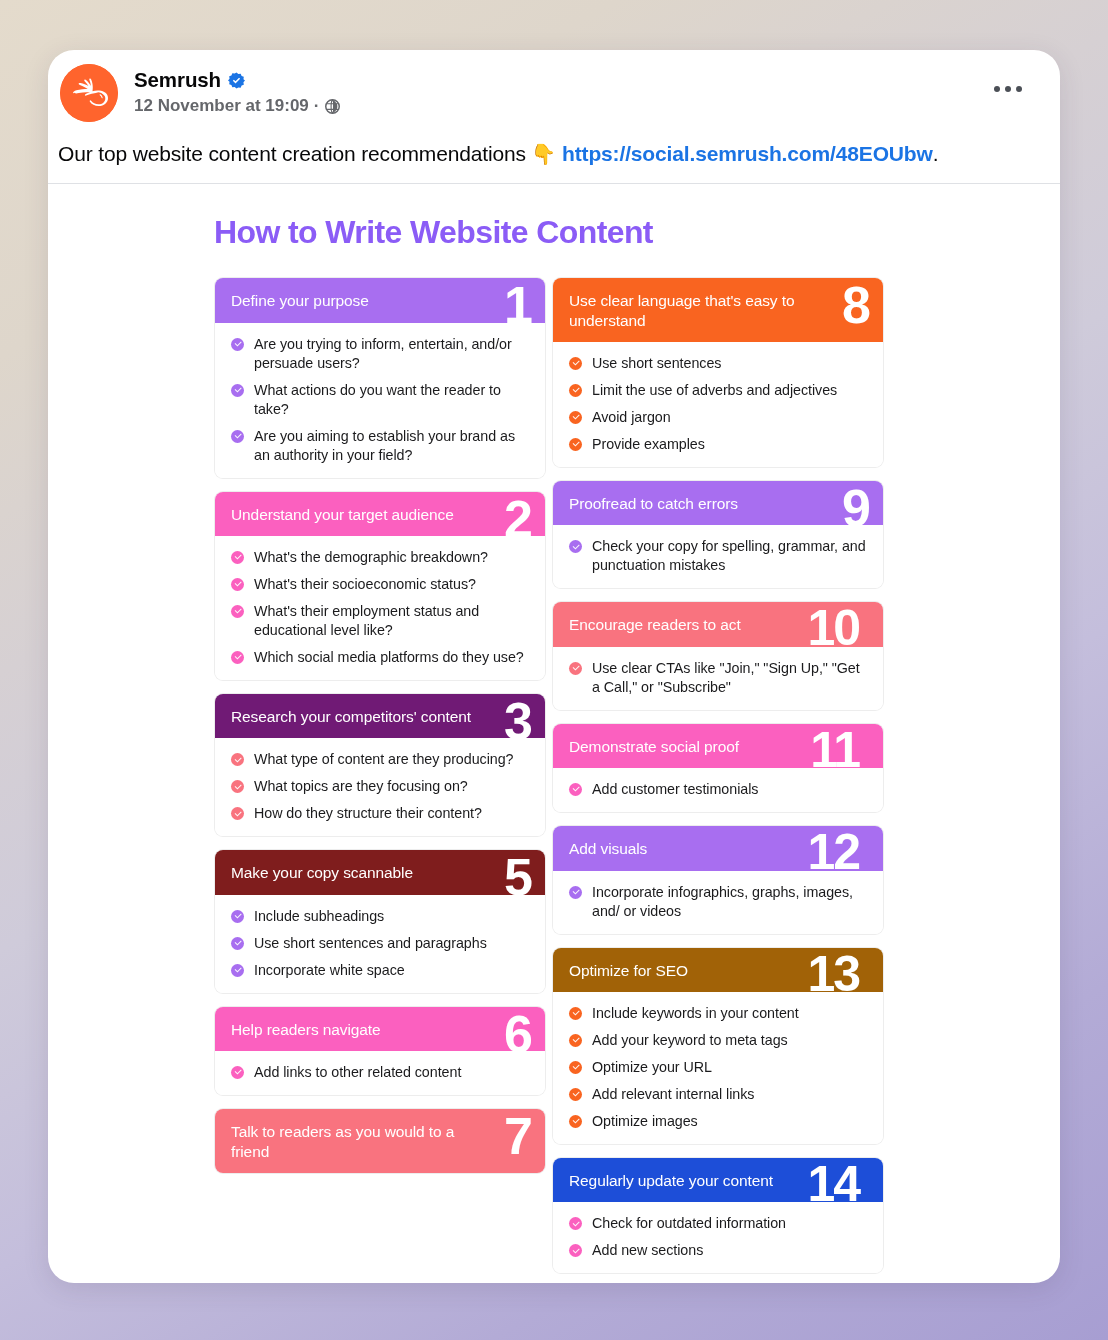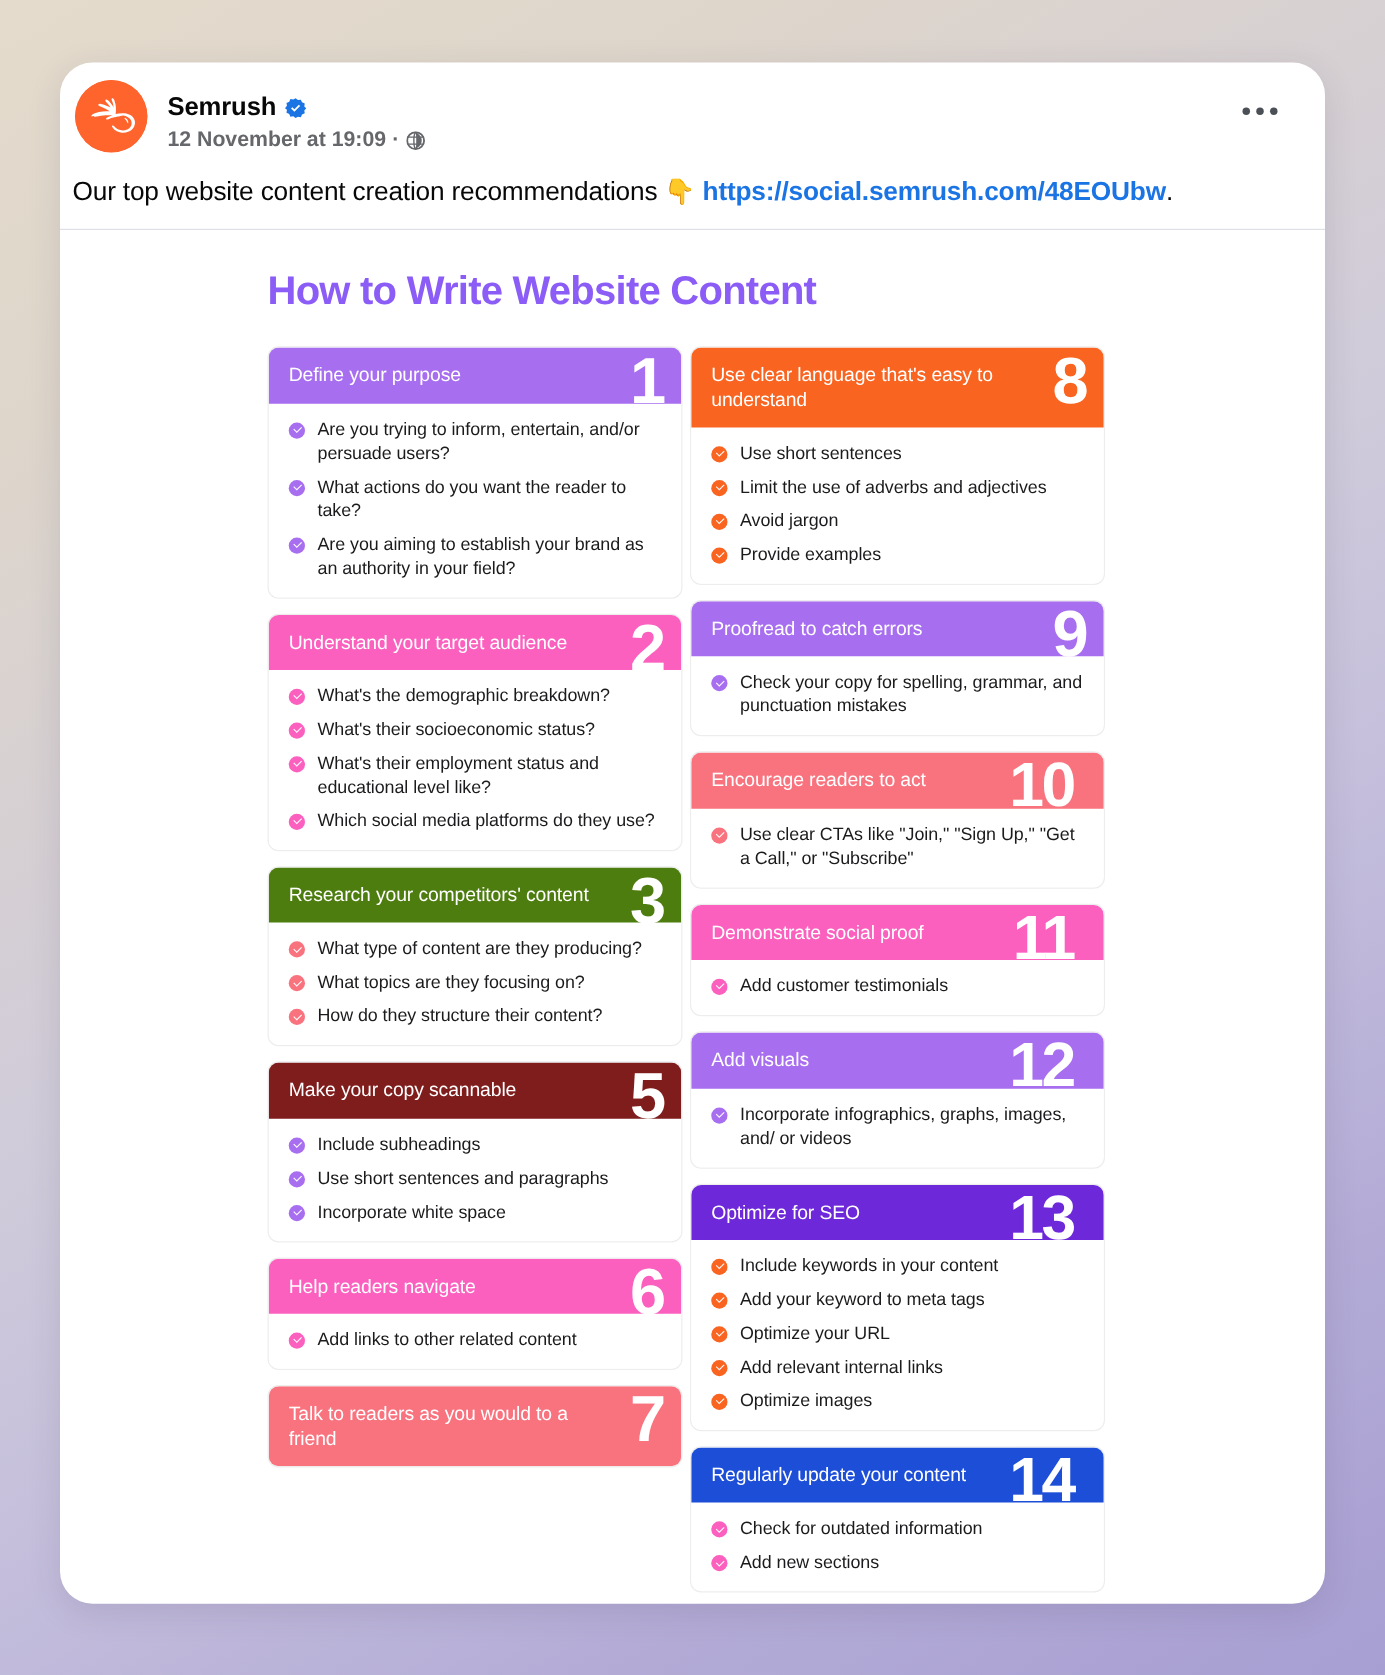--- a/index.html
+++ b/index.html
@@ -31,21 +31,21 @@
     width: 1012px;
     height: 1233px;
     background: #ffffff;
     border-radius: 26px;
     overflow: hidden;
     box-shadow: 0 6px 26px rgba(60,50,80,0.13);
   }
 
   .post-header {
     display: flex;
-    align-items: flex-end;
+    align-items: flex-start;
     padding: 14px 18px 0 12px;
     position: relative;
   }
 
   .avatar {
     width: 58px; height: 58px;
     border-radius: 50%;
     background: #ff642d;
     flex: 0 0 58px;
     position: relative;
@@ -300,21 +300,21 @@
                 <span class="bullet-dot" style="background: rgb(251, 96, 191);"></span>
                 <span class="bullet-text">What's their employment status and educational level like?</span>
               </div>
               <div class="bullet-row">
                 <span class="bullet-dot" style="background: rgb(251, 96, 191);"></span>
                 <span class="bullet-text">Which social media platforms do they use?</span>
               </div>
             </div>
           </div>
           <div class="card">
-            <div class="card-head" style="background: #4d7c0f;">
+            <div class="card-head" style="background: #701a75;">
               <div class="card-title">Research your competitors' content</div>
               <div class="card-num">3</div>
             </div>
             <div class="card-body">
               <div class="bullet-row">
                 <span class="bullet-dot" style="background: rgb(249, 115, 127);"></span>
                 <span class="bullet-text">What type of content are they producing?</span>
               </div>
               <div class="bullet-row">
                 <span class="bullet-dot" style="background: rgb(249, 115, 127);"></span>
@@ -432,21 +432,21 @@
               <div class="card-num two-digit">12</div>
             </div>
             <div class="card-body">
               <div class="bullet-row">
                 <span class="bullet-dot" style="background: rgb(168, 110, 240);"></span>
                 <span class="bullet-text">Incorporate infographics, graphs, images, and/ or videos</span>
               </div>
             </div>
           </div>
           <div class="card">
-            <div class="card-head" style="background: #6d28d9;">
+            <div class="card-head" style="background: #a16207;">
               <div class="card-title">Optimize for SEO</div>
               <div class="card-num two-digit">13</div>
             </div>
             <div class="card-body">
               <div class="bullet-row">
                 <span class="bullet-dot" style="background: rgb(249, 100, 32);"></span>
                 <span class="bullet-text">Include keywords in your content</span>
               </div>
               <div class="bullet-row">
                 <span class="bullet-dot" style="background: rgb(249, 100, 32);"></span>

